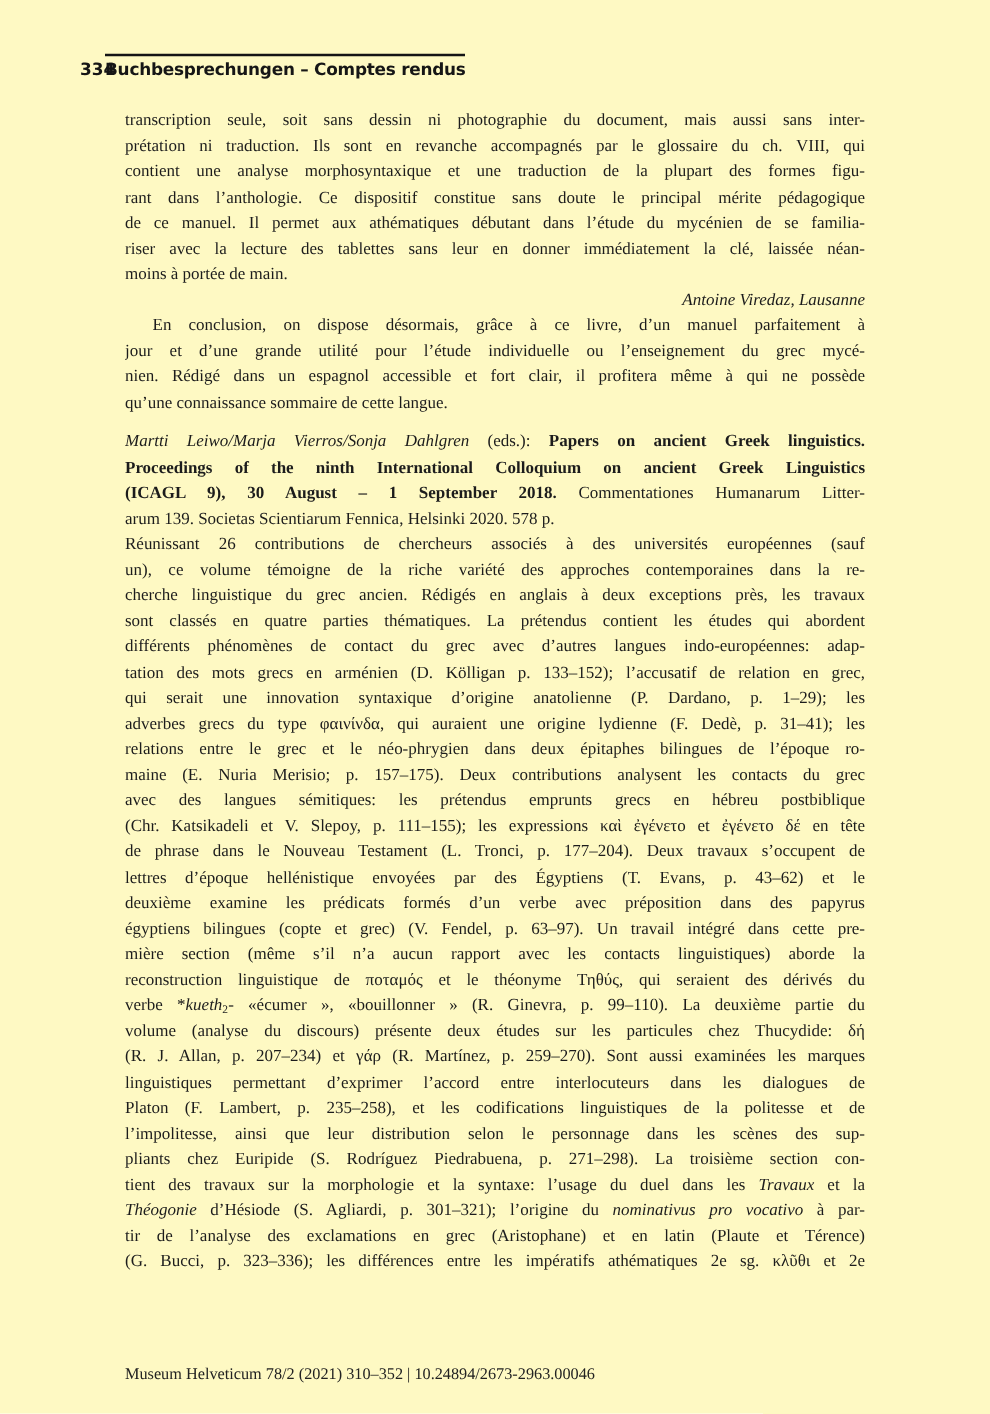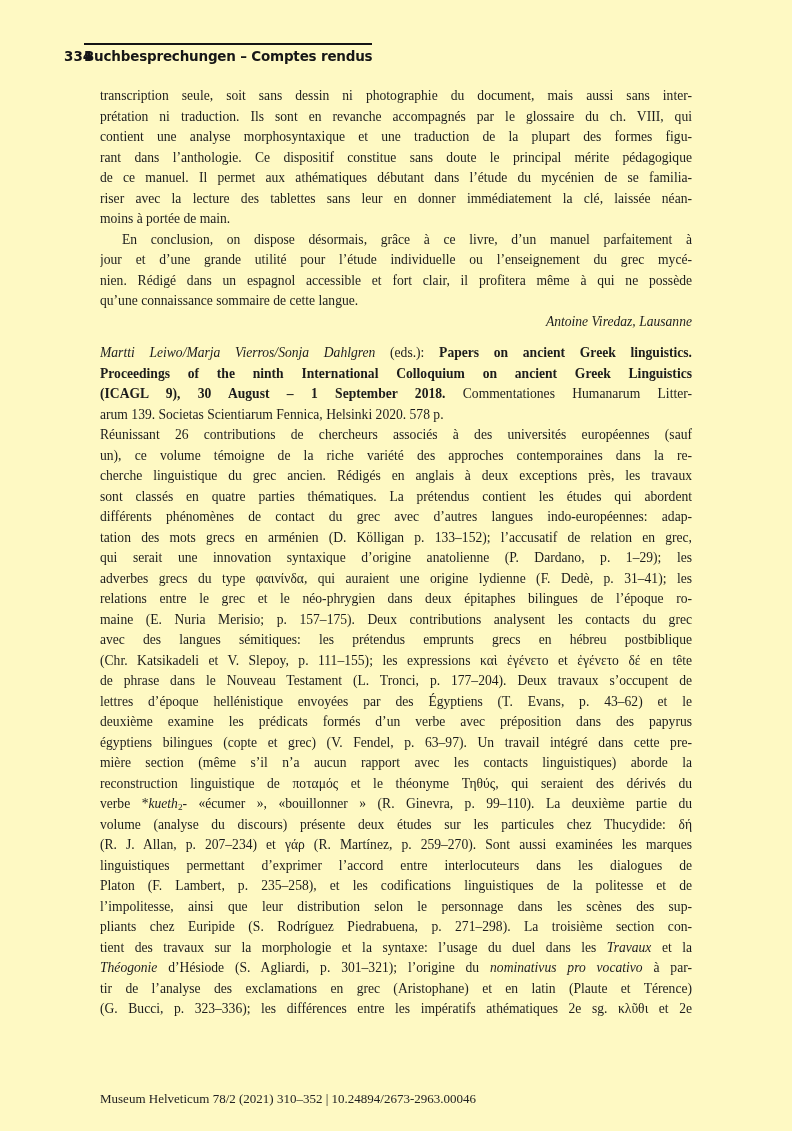--- a/index.html
+++ b/index.html
@@ -42,28 +42,28 @@
   <main class="textblock" id="textblock">
       <div class="para p-para-continuation">
         <div class="line">transcription seule, soit sans dessin ni photographie du document, mais aussi sans inter-</div>
         <div class="line">prétation ni traduction. Ils sont en revanche accompagnés par le glossaire du ch. VIII, qui</div>
         <div class="line">contient une analyse morphosyntaxique et une traduction de la plupart des formes figu-</div>
         <div class="line">rant dans l’anthologie. Ce dispositif constitue sans doute le principal mérite pédagogique</div>
         <div class="line">de ce manuel. Il permet aux athématiques débutant dans l’étude du mycénien de se familia-</div>
         <div class="line">riser avec la lecture des tablettes sans leur en donner immédiatement la clé, laissée néan-</div>
         <div class="line last">moins à portée de main.</div>
       </div>
+      <div class="para p-signature align-right">
+        <div class="line last">Antoine Viredaz, Lausanne</div>
+      </div>
       <div class="para p-para-conclusion">
         <div class="line indent">En conclusion, on dispose désormais, grâce à ce livre, d’un manuel parfaitement à</div>
         <div class="line">jour et d’une grande utilité pour l’étude individuelle ou l’enseignement du grec mycé-</div>
         <div class="line">nien. Rédigé dans un espagnol accessible et fort clair, il profitera même à qui ne possède</div>
         <div class="line last">qu’une connaissance sommaire de cette langue.</div>
-      </div>
-      <div class="para p-signature align-right">
-        <div class="line last">Antoine Viredaz, Lausanne</div>
       </div>
       <div class="para p-review-heading">
         <div class="line"><em>Martti Leiwo/Marja Vierros/Sonja Dahlgren</em> (eds.): <strong>Papers on ancient Greek linguistics.</strong></div>
         <div class="line"><strong>Proceedings of the ninth International Colloquium on ancient Greek Linguistics</strong></div>
         <div class="line"><strong>(ICAGL 9), 30 August – 1 September 2018.</strong> Commentationes Humanarum Litter-</div>
         <div class="line last">arum 139. Societas Scientiarum Fennica, Helsinki 2020. 578 p.</div>
       </div>
       <div class="para p-review-body">
         <div class="line">Réunissant 26 contributions de chercheurs associés à des universités européennes (sauf</div>
         <div class="line">un), ce volume témoigne de la riche variété des approches contemporaines dans la re-</div>

